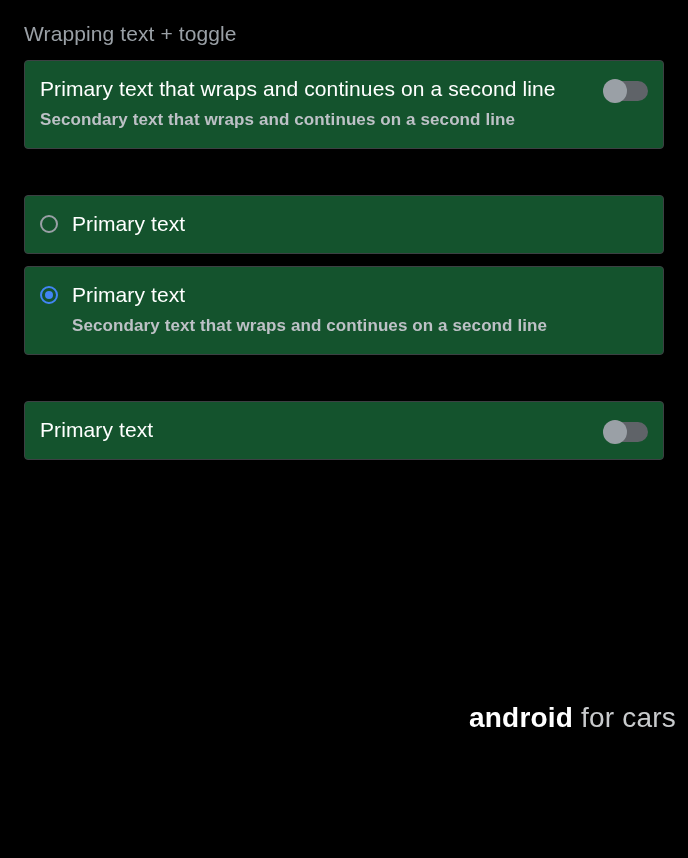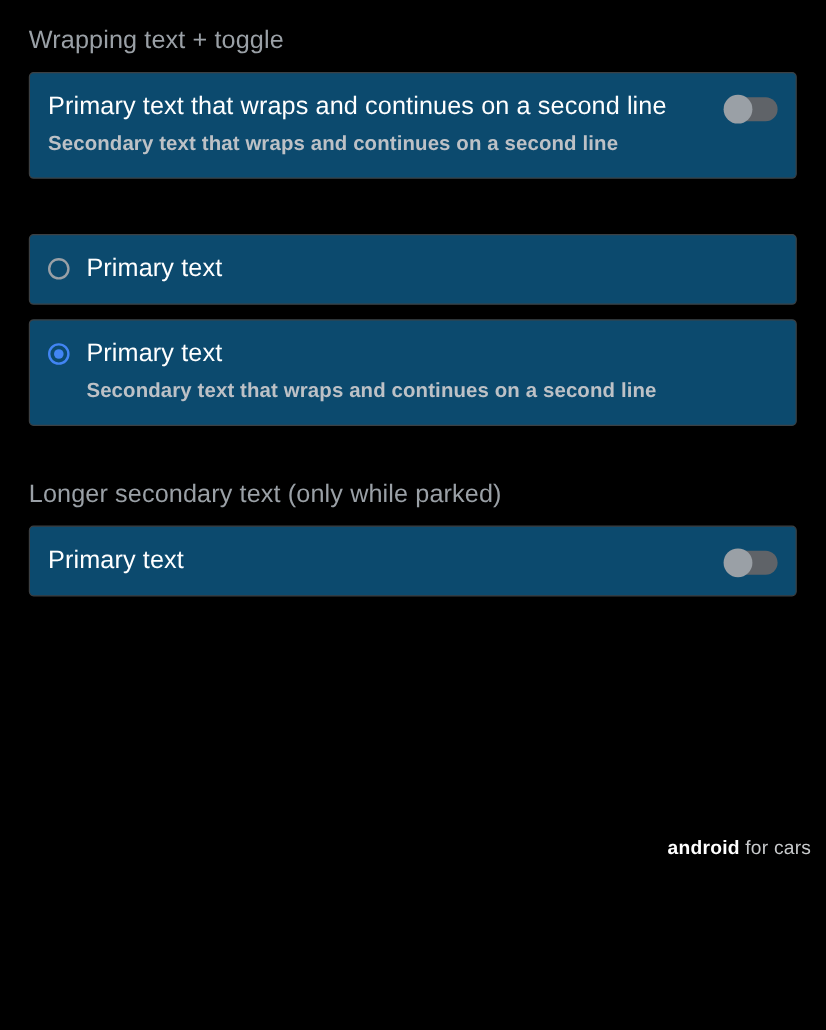--- a/index.html
+++ b/index.html
@@ -30,21 +30,21 @@
     letter-spacing: 0.1px;
     line-height: 1;
     padding-top: 16px;
     padding-bottom: 0;
   }
   .section-title.first { padding-top: 15px; }
 
   .card {
     border: 1px solid #3c4043;
     border-radius: 4px;
-    background: #0c4a6e;
+    background: #14532d;
     box-sizing: border-box;
     padding: 14px 15px 16px 15px;
     position: relative;
   }
 
   .card-row {
     display: flex;
     align-items: flex-start;
     justify-content: space-between;
     gap: 12px;
@@ -124,22 +124,22 @@
   .gap-sm { height: 16px; }
   .gap-md { height: 12px; }
   .gap-lg { height: 30px; }
 
   .spacer-top { height: 8px; }
 
   
   .footer {
     position: absolute;
     right: 12px;
-    bottom: 24px;
-    font-size: 16px;
+    bottom: 8px;
+    font-size: 28px;
     line-height: 1;
     letter-spacing: 0.2px;
     color: #bdc1c6;
     white-space: nowrap;
   }
   .footer .brand {
     color: #ffffff;
     font-weight: bold;
   }
   .footer .suffix {
@@ -189,21 +189,20 @@
       <div class="radio checked"></div>
       <div class="texts">
         <div class="primary">Primary text</div>
         <div class="secondary">Secondary text that wraps and continues on a second line</div>
       </div>
     </div>
   </div>
 
   <div class="gap-lg"></div>
 
-  <div class="section-title">Longer secondary text (only while parked)</div>
   <div class="gap-sm"></div>
 
   <div class="card">
     <div class="card-row">
       <div class="texts">
         <div class="primary">Primary text</div>
       </div>
       <div class="toggle">
         <div class="knob"></div>
       </div>

